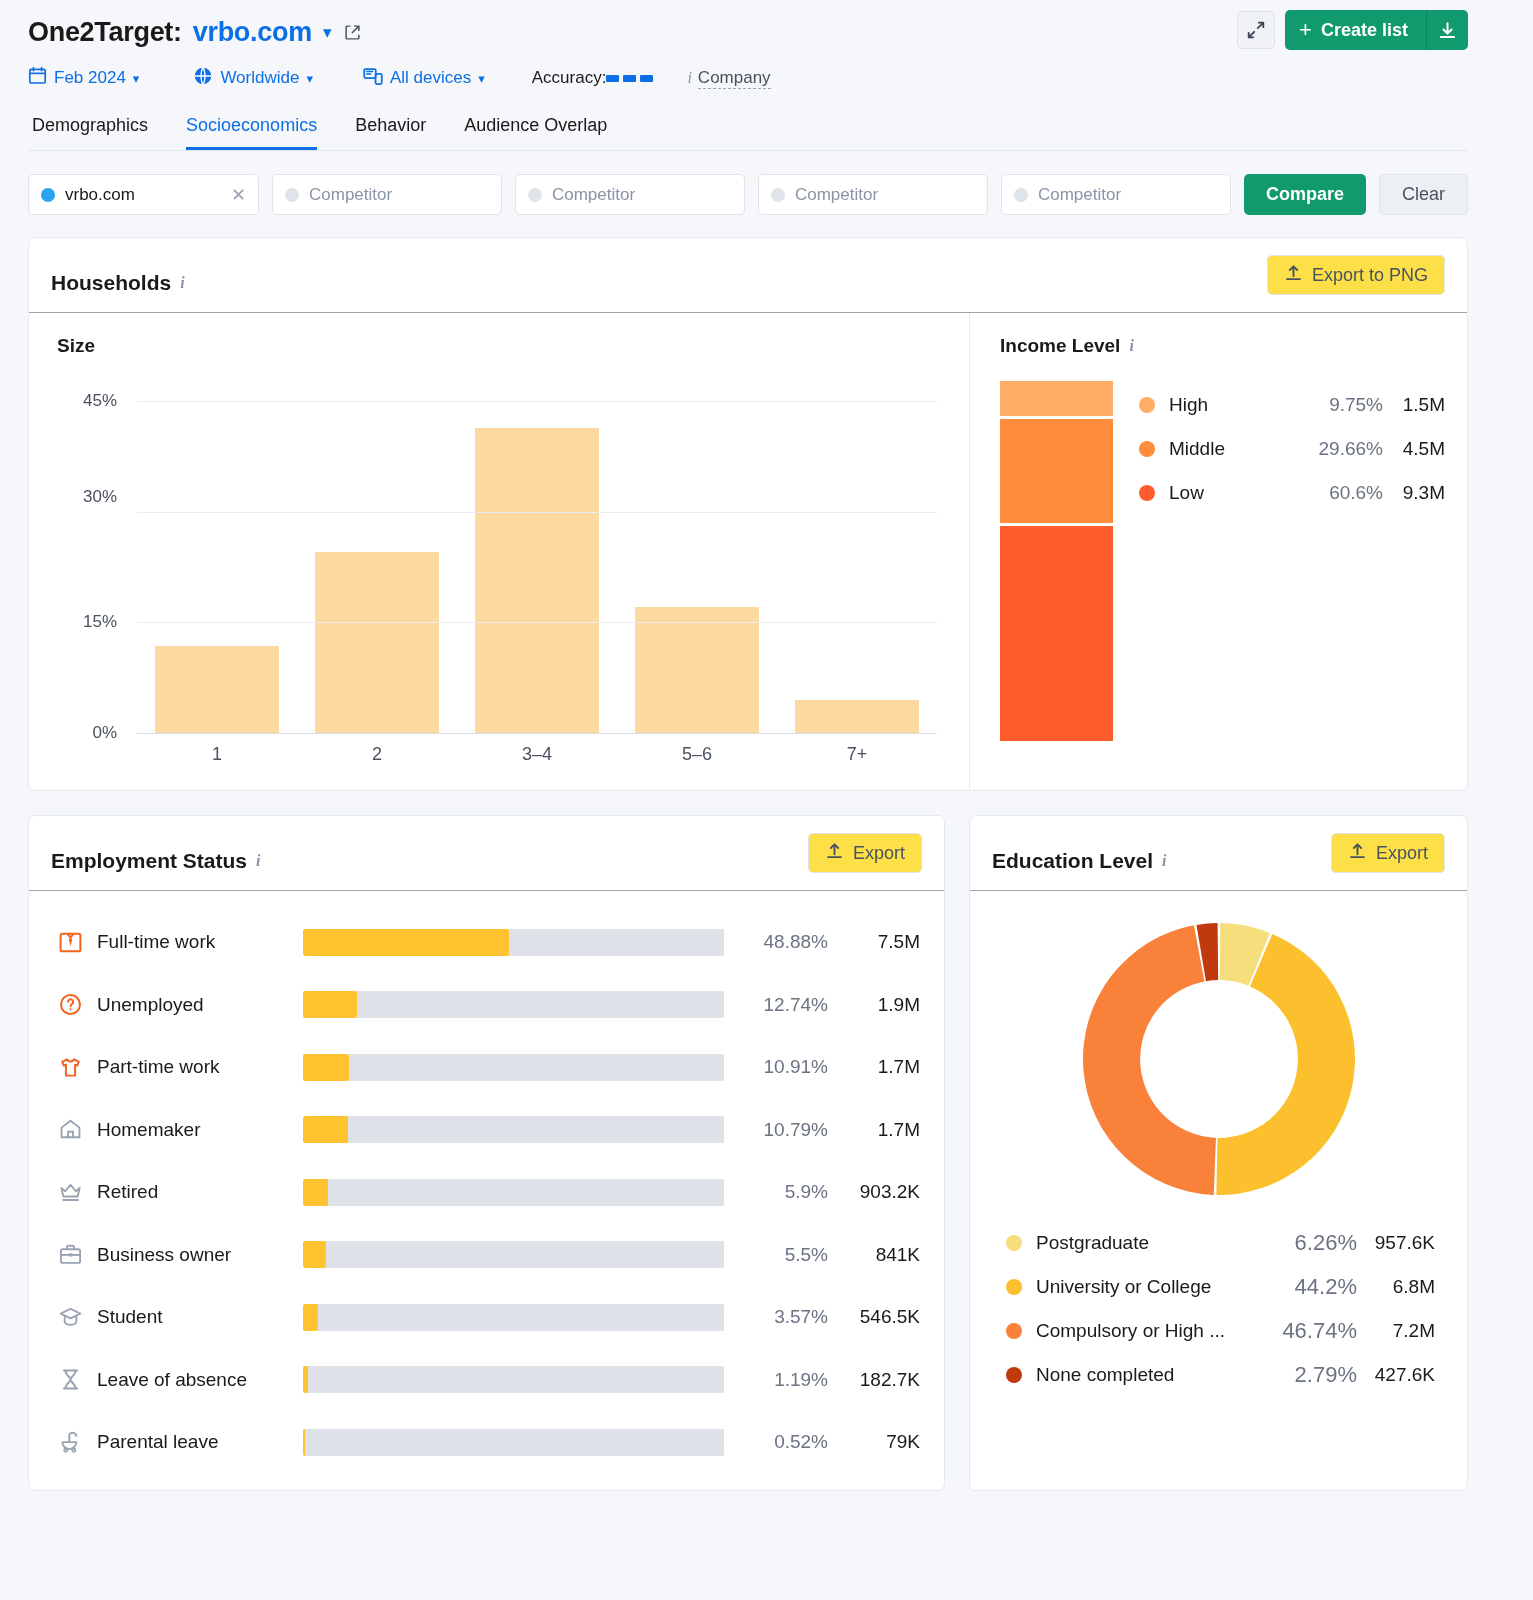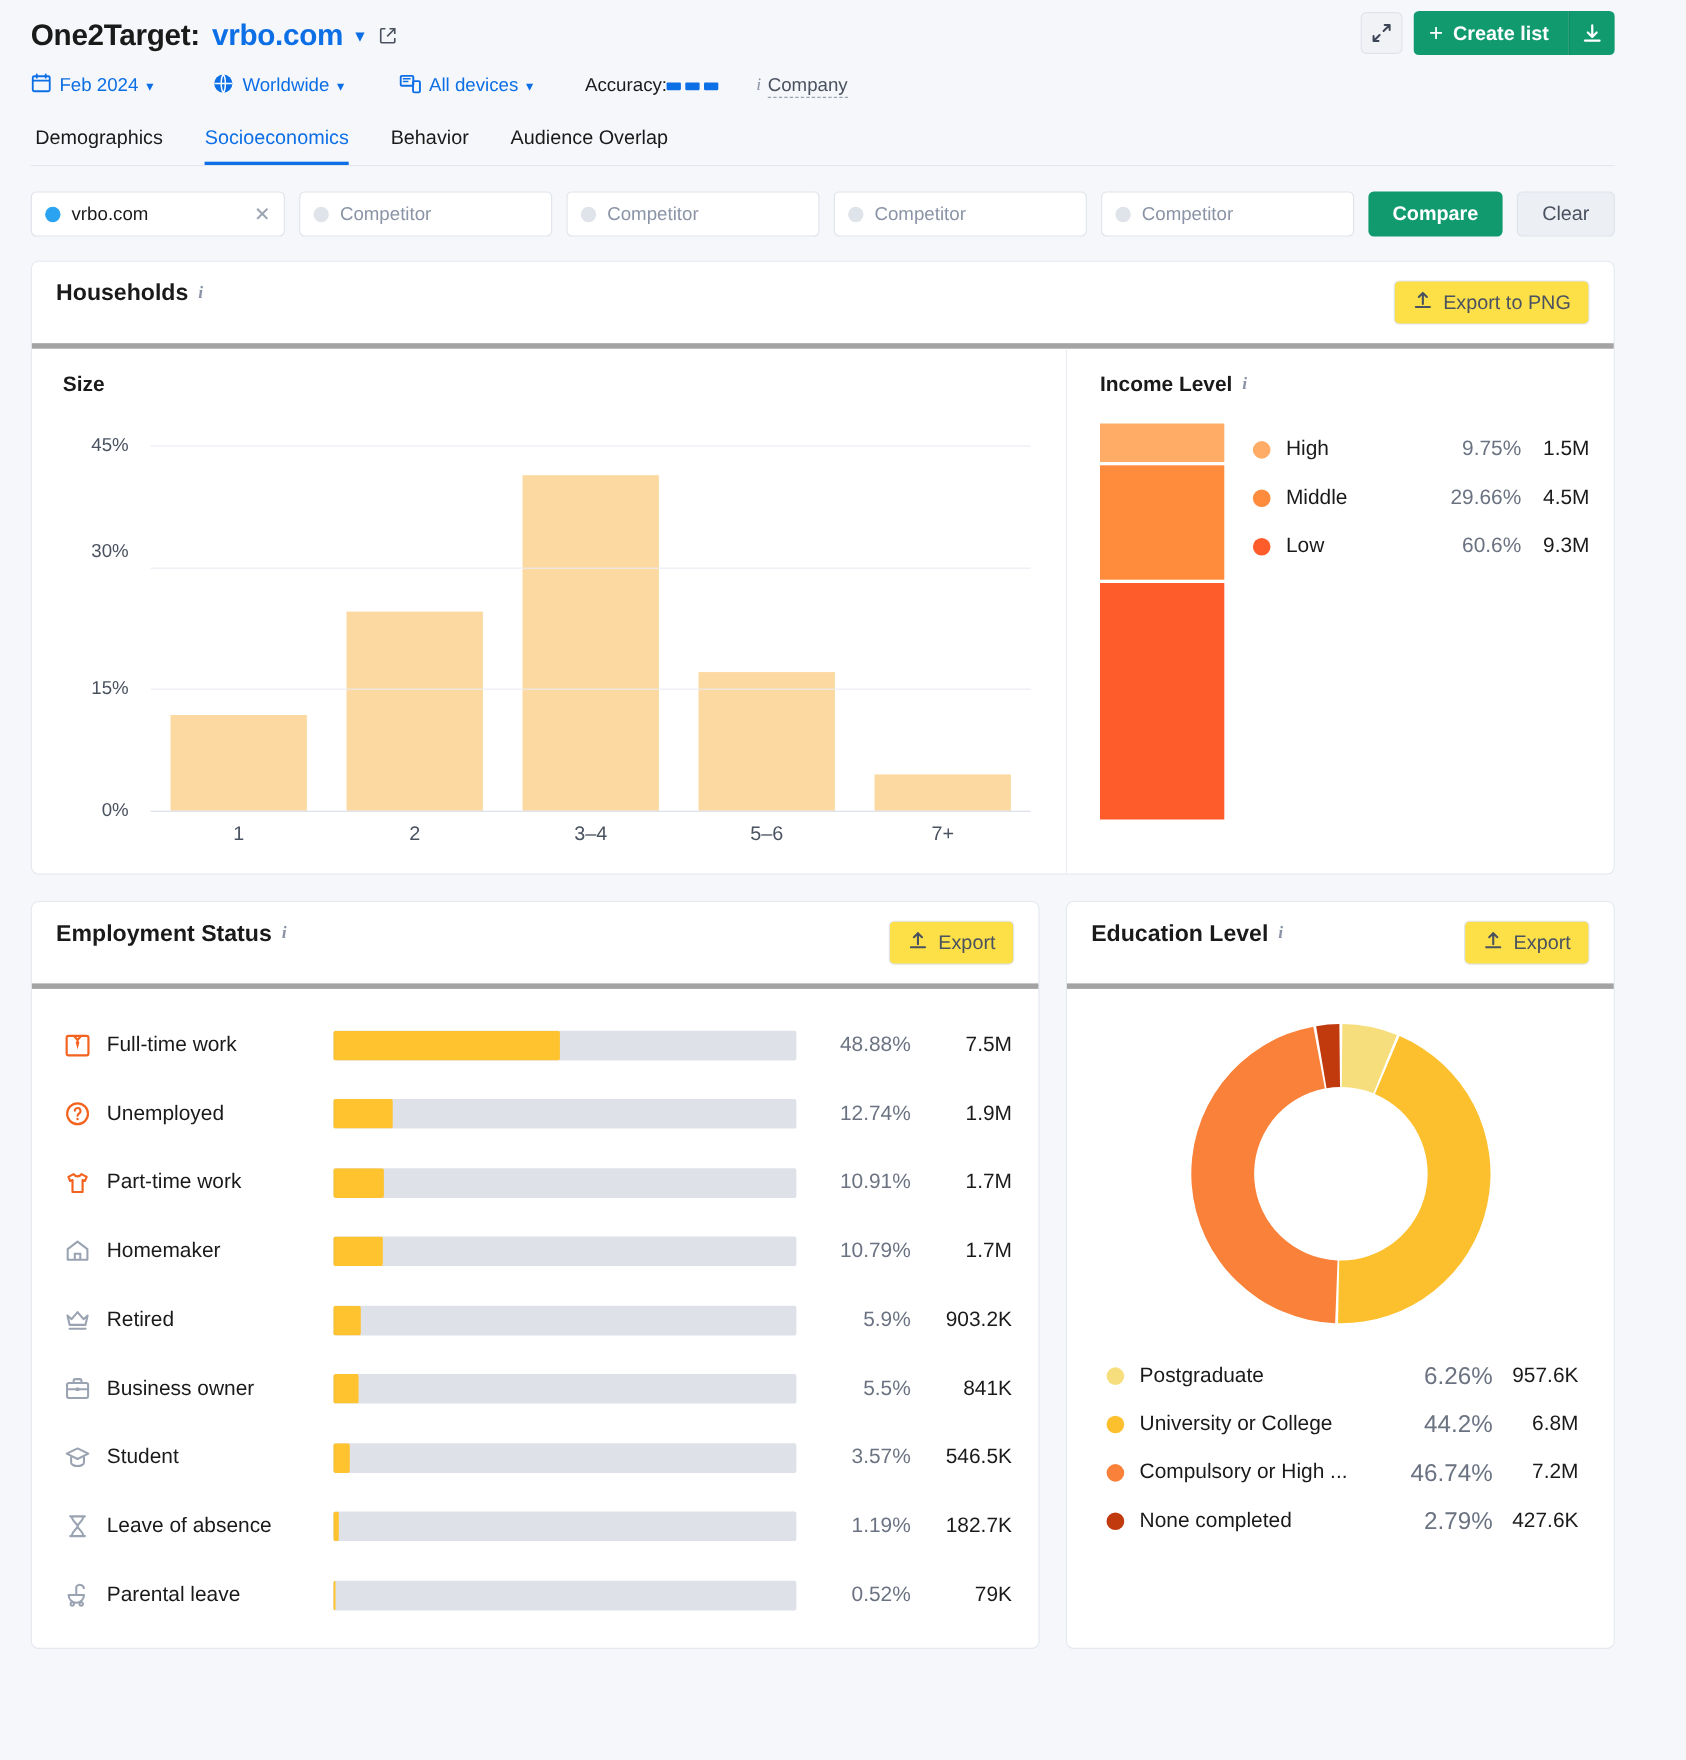--- a/index.html
+++ b/index.html
@@ -75,22 +75,22 @@
   }
   .btn-clear {
     background: #eceff4; color: #4a5260; font-size: 18px; height: 41px; padding: 0 22px;
     border: 1px solid #dfe3ea; border-radius: 5px; cursor: pointer;
     font-family: "Liberation Sans", sans-serif;
   }
 
   
   .card { background: #fff; border: 1px solid #e4e8ef; border-radius: 7px; }
   .card-head {
-    display: flex; align-items: flex-start; justify-content: space-between;
-    padding: 17px 22px; border-bottom: 5px solid #a3a3a3; gap: 24px;
+    display: flex; align-items: flex-end; justify-content: space-between;
+    padding: 17px 22px; border-bottom: 1px solid #a3a3a3; gap: 24px;
   }
   .card-title { font-size: 21px; font-weight: bold; display: flex; align-items: center; gap: 9px; }
   .exp-btn {
     display: flex; align-items: center; gap: 9px; height: 40px; padding: 0 16px;
     background: #fde047; border: 1px solid #dfe3ea; border-radius: 5px;
     font-size: 18px; color: #4a5260; cursor: pointer; font-family: "Liberation Sans", sans-serif;
   }
 
   .households { margin-top: 22px; }
   .hh-body { display: flex; }

